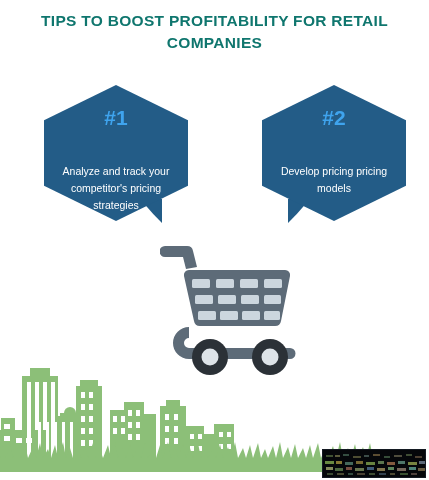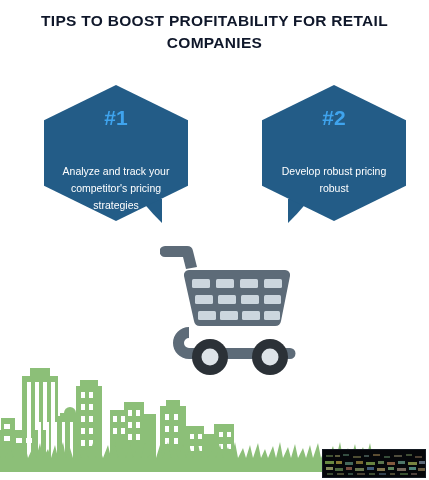--- a/index.html
+++ b/index.html
@@ -28,21 +28,21 @@
     position: absolute;
     top: 10px;
     left: 0;
     width: 429px;
     text-align: center;
     padding: 0 28px;
     box-sizing: border-box;
   }
   .title-text {
     display: block;
-    color: #0f172a;
+    color: #0f766e;
     font-size: 15.5px;
     font-weight: bold;
     letter-spacing: 0.3px;
     line-height: 1.45;
     text-transform: uppercase;
   }
 
   
   .hex-card {
     position: absolute;
@@ -146,21 +146,21 @@
       <div class="hex-number">#1</div>
       <div class="hex-body">Analyze and track your competitor's pricing strategies</div>
     </div>
   </div>
 
   <div class="hex-card card-2">
     <div class="hex-tail"></div>
     <div class="hex-shape"></div>
     <div class="hex-content">
       <div class="hex-number">#2</div>
-      <div class="hex-body">Develop robust pricing robust</div>
+      <div class="hex-body">Develop pricing pricing models</div>
     </div>
   </div>
 
   <div class="cart">
     <svg width="150" height="150" viewBox="0 0 150 150" xmlns="http://www.w3.org/2000/svg">
 
       <path d="M5 14 h22 a6 6 0 0 1 6 5 l4 16 -11 2 -3 -12 h-18 a5.5 5.5 0 0 1 0 -11 z" fill="#5d6b78"></path>
 
       <path d="M29 38 h96 a5 5 0 0 1 5 6 l-9 45 a6 6 0 0 1 -6 5 h-75 a6 6 0 0 1 -6 -5 l-10 -45 a5 5 0 0 1 5 -6 z" fill="#5d6b78"></path>
 

